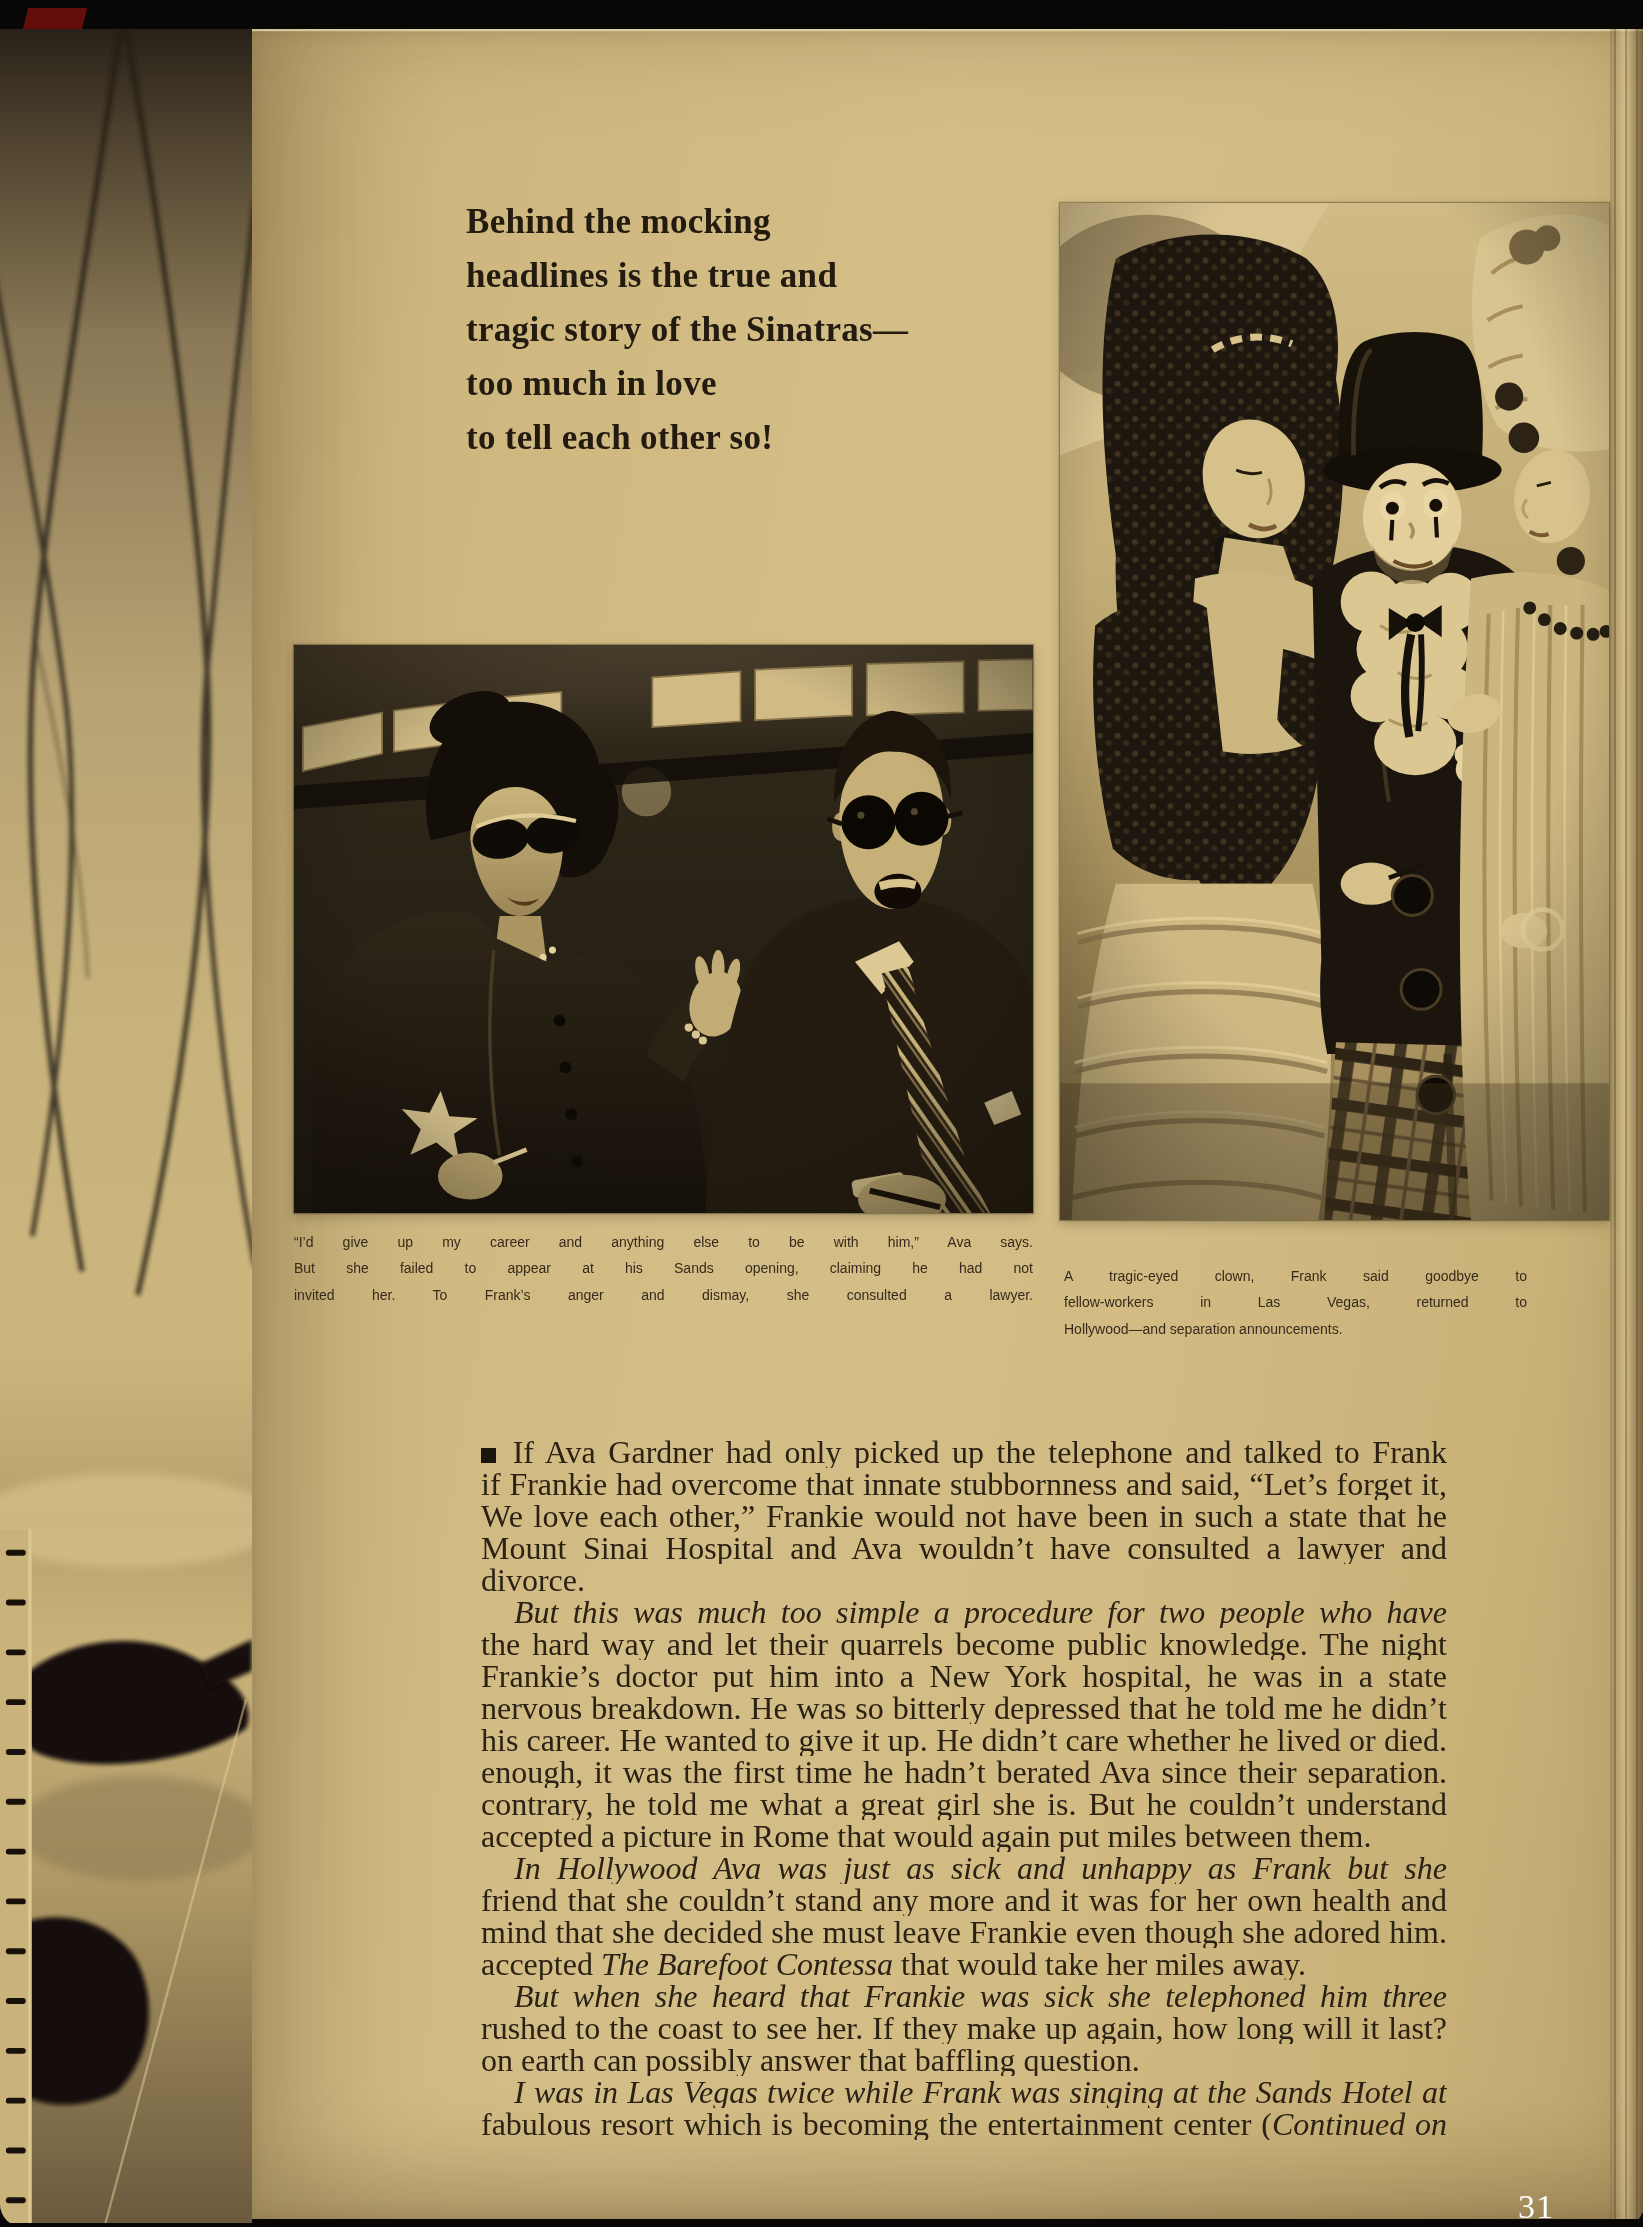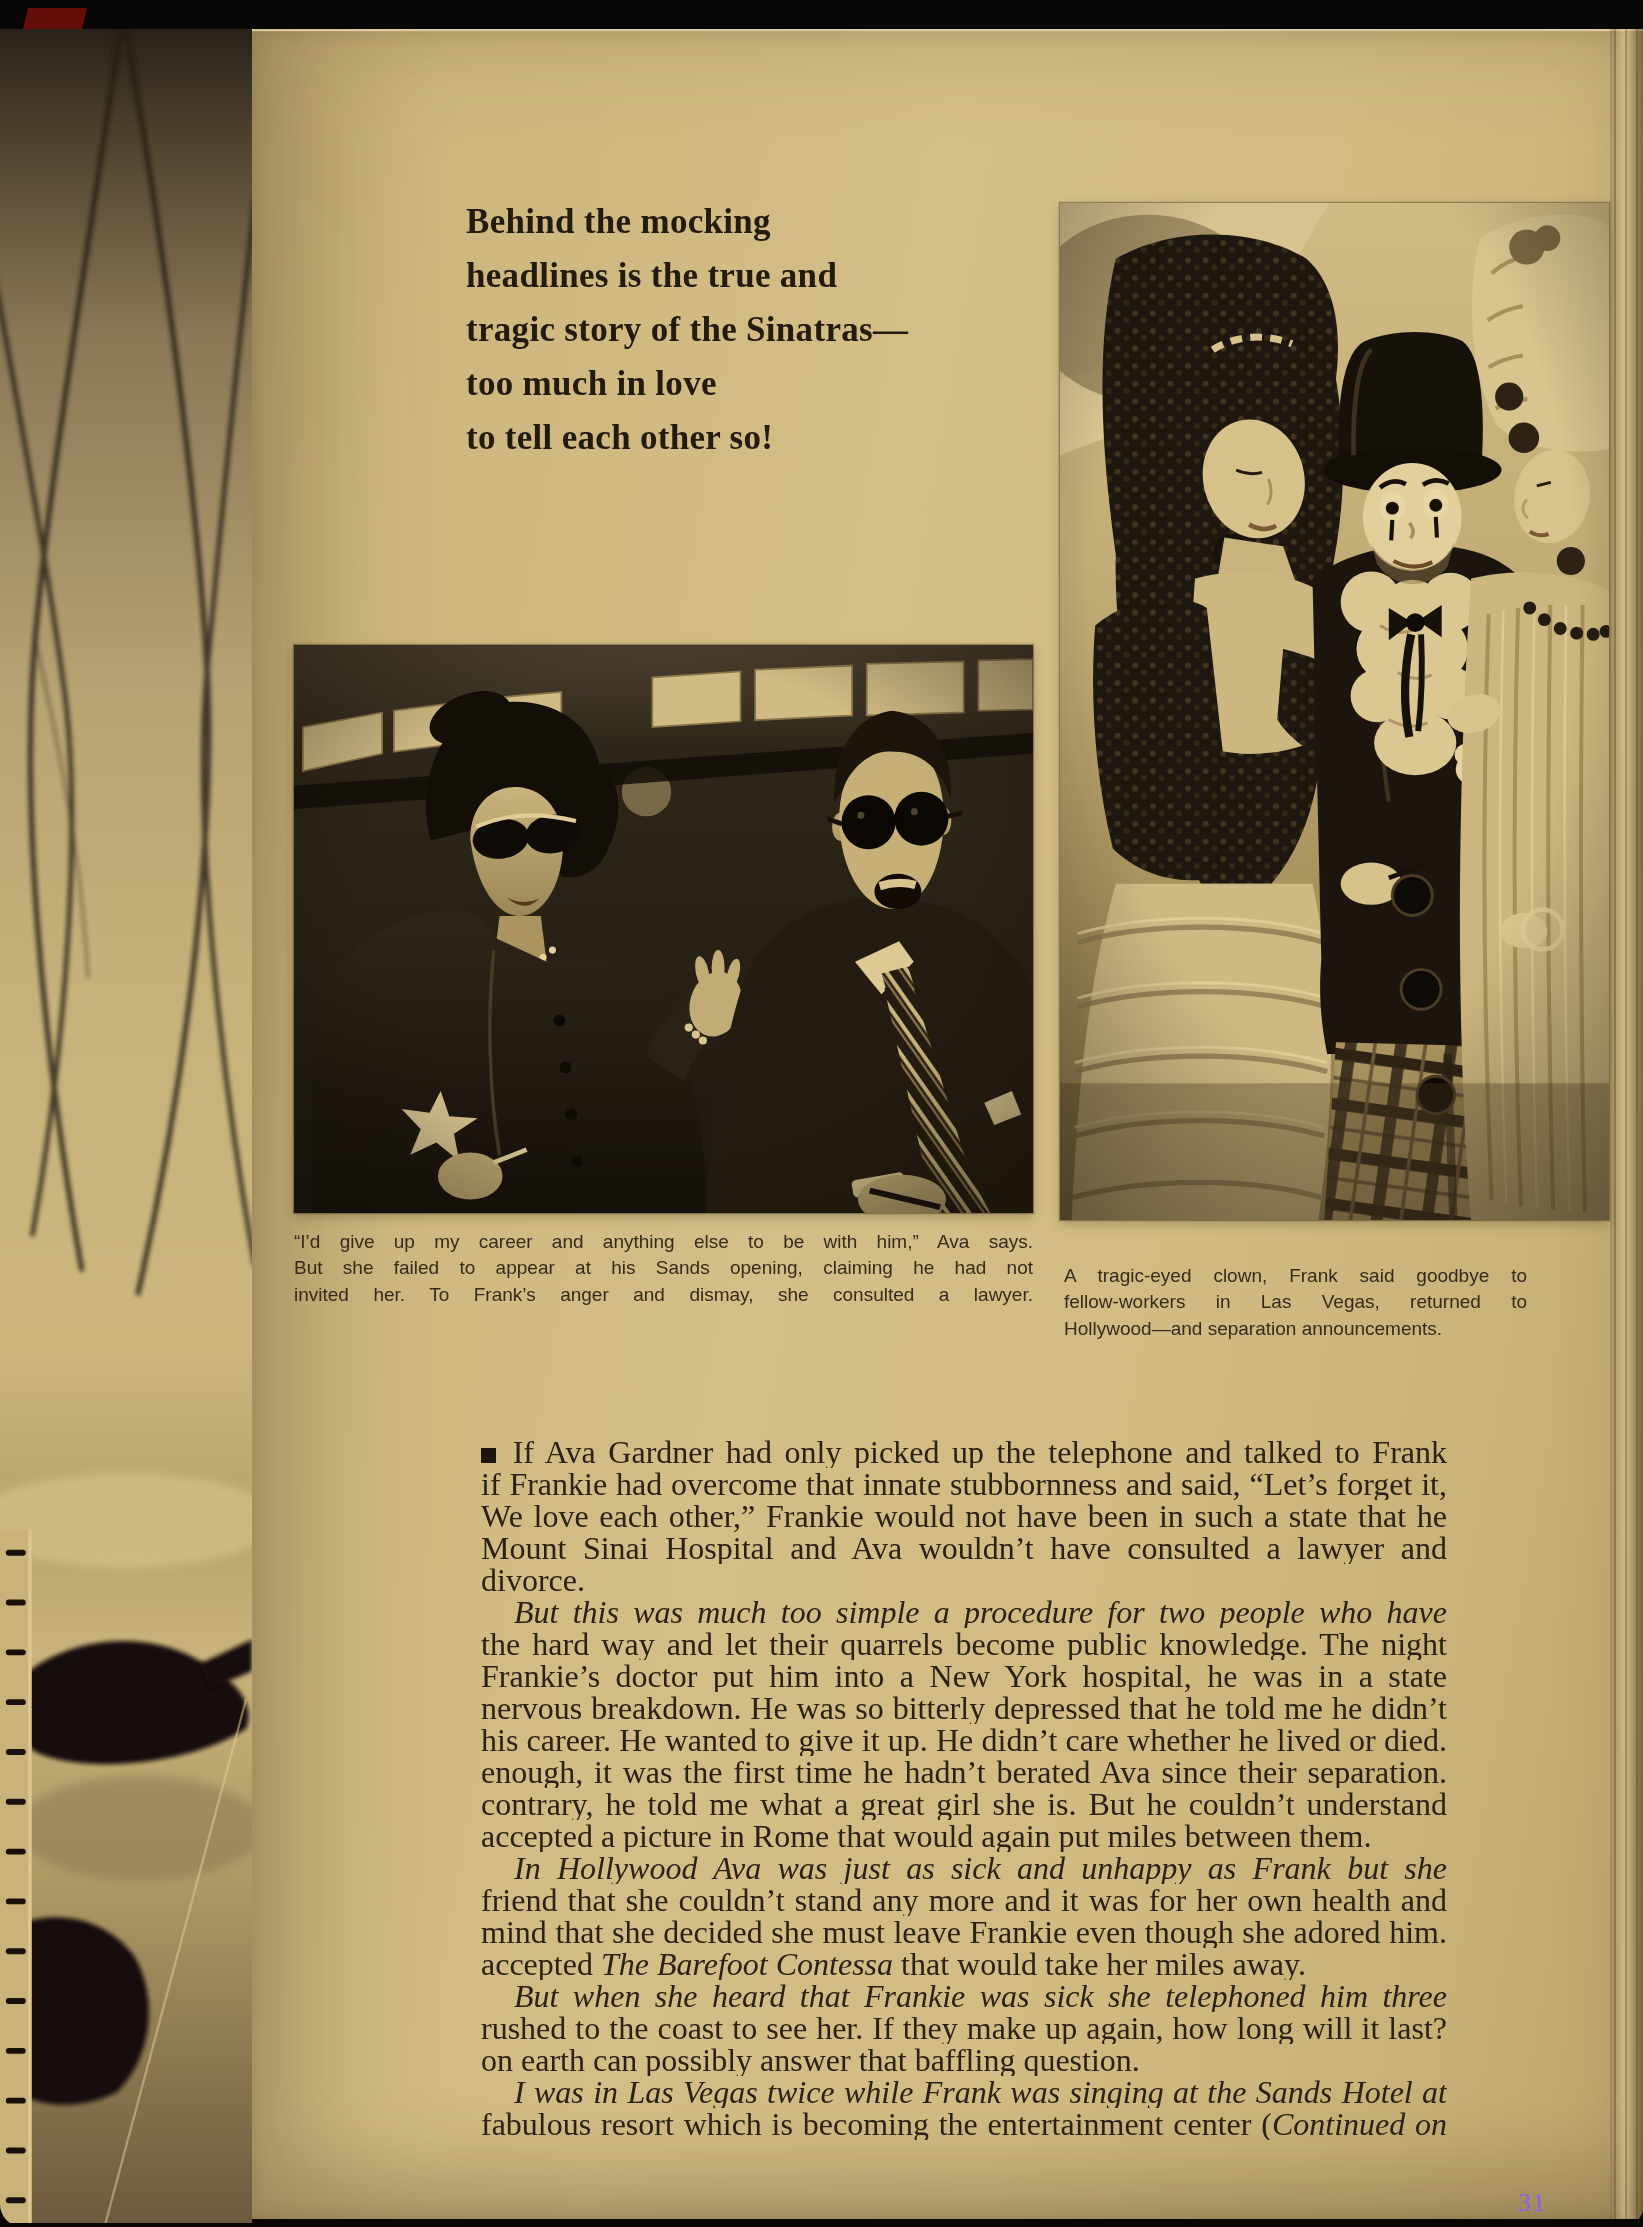--- a/index.html
+++ b/index.html
@@ -20,38 +20,38 @@
                    inset 76px 0 112px rgba(88,68,38,.20), inset -5.9px 0 17.6px rgba(88,68,38,.25);}
   
   .headline{position:absolute;left:466px;top:195px;width:581px;color:#241b10;
             font-weight:bold;font-size:35px;line-height:54px;letter-spacing:0.3px;}
   
   .photo{position:absolute;box-shadow:0 0 0 1.2px rgba(40,30,16,.35), 0 3.5px 10.6px rgba(40,30,16,.25);}
   #photo-ava{left:294px;top:645px;width:739px;height:568px;}
   #photo-clown{left:1060px;top:203px;width:549px;height:1017px;}
   .photo svg{display:block;width:100%;height:100%;}
   
-  .caption{position:absolute;font-family:"Liberation Sans",sans-serif;font-size:19px;
+  .caption{position:absolute;font-family:"Liberation Sans",sans-serif;font-size:14px;
            line-height:26.4px;color:#362a1c;}
   #caption-left{left:294px;top:1229px;width:739px;}
   #caption-right{left:1064px;top:1229px;width:463px;margin-top:34px;}
   .cap-line{height:26.4px;overflow:hidden;text-align:justify;}
   .cap-line.nj{text-align:left;}
   .cap-line:not(.nj)::after{content:"";display:inline-block;width:100%;}
   
   .article{position:absolute;left:481px;top:1436px;width:966px;font-size:32px;
            line-height:32px;color:#2b2114;}
   .b-line{height:32px;overflow:hidden;text-align:justify;}
   .b-line.nj{text-align:left;}
   .b-line:not(.nj)::after{content:"";display:inline-block;width:100%;}
   .b-line.ind{text-indent:33px;font-style:italic;}
   .b-line em{font-style:italic;}
   .sq{display:inline-block;width:15.3px;height:15.3px;background:#1c150c;margin-right:16.4px;}
   
-  .pageno{position:absolute;left:1518px;top:2188px;font-size:26px;color:#8b5cf6;
+  .pageno{position:absolute;left:1518px;top:2188px;font-size:34px;color:#ffffff;
           letter-spacing:1.2px;}
 </style>
 </head>
 <body>
 
 <div id="scan">
 
   <div class="red-mark"></div>
 
   <div class="left-strip">

